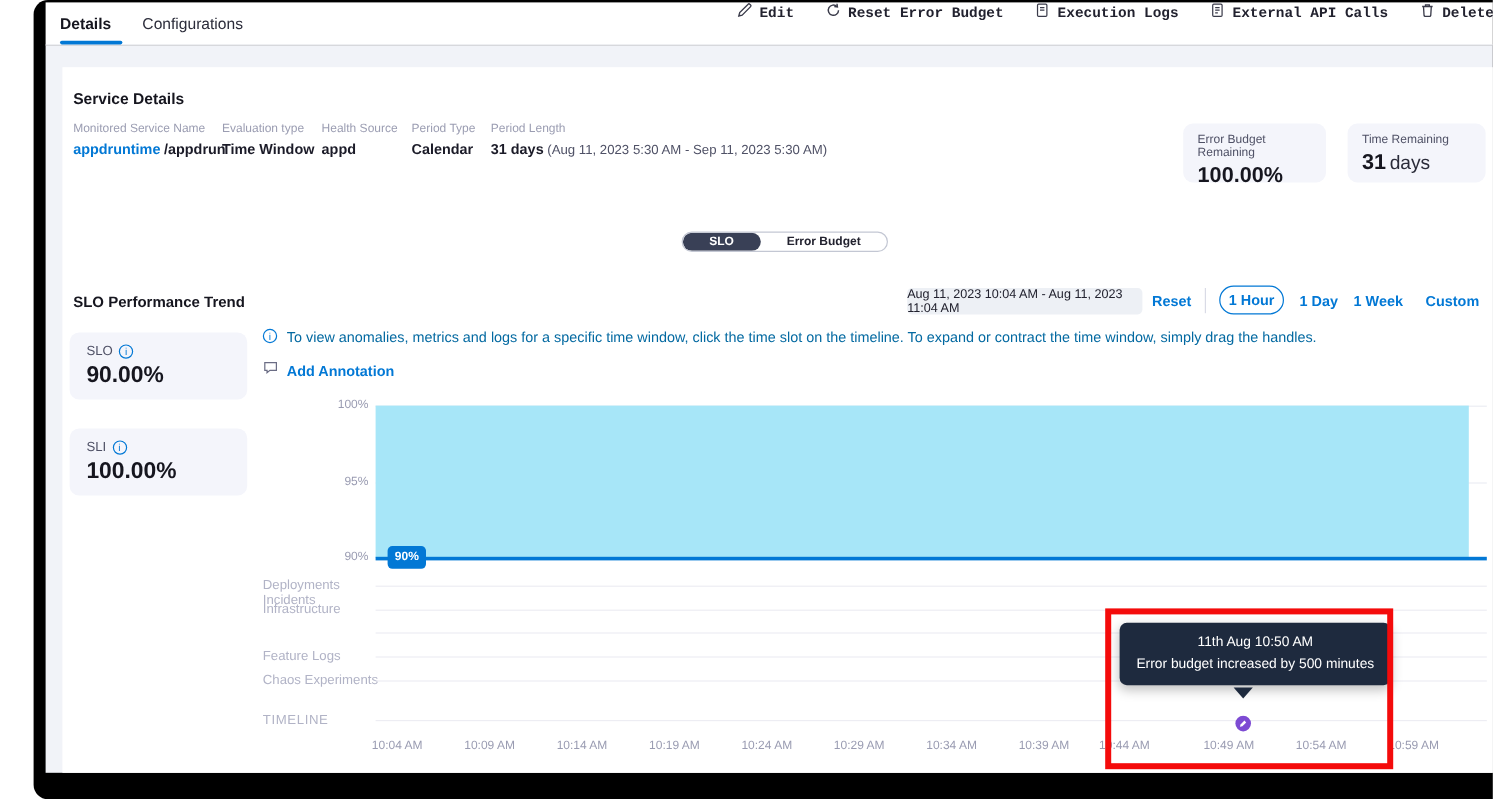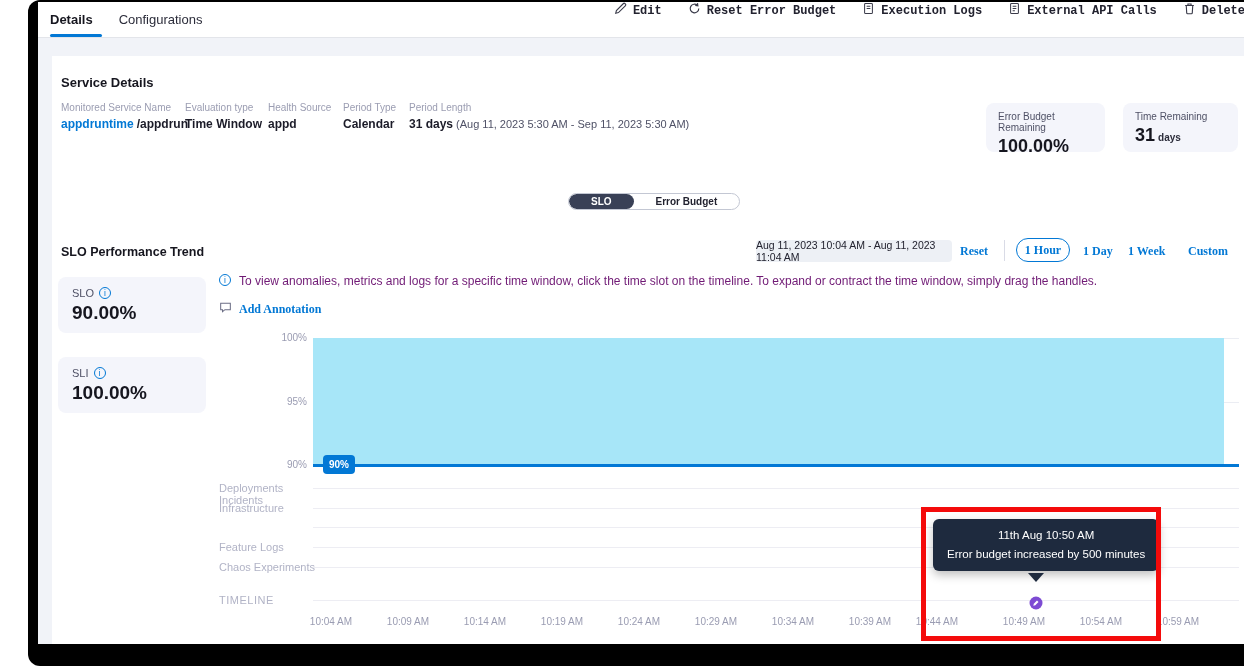--- a/index.html
+++ b/index.html
@@ -31,44 +31,44 @@
   .sd-title { position: absolute; left: 9px; top: 19px; font-size: 13px; font-weight: bold; color: #16161f; }
   .field { position: absolute; top: 46px; }
   .field .f-label { font-size: 10px; color: #9b9db2; margin-bottom: 4px; }
   .field .f-value { font-size: 12px; font-weight: bold; color: #1b1b28; }
   .field .f-link { color: #0278d5; }
   .field .f-suffix-bold { color: #1b1b28; margin-left: 3px; }
   .field .f-suffix { font-size: 11px; font-weight: normal; color: #4f5166; margin-left: 3px; }
   .stat-card { position: absolute; top: 47px; height: 49px; background: #f4f5fb; border-radius: 8px; padding: 8px 12px; }
   .stat-card .s-label { font-size: 10px; color: #4f5166; margin-bottom: 3px; }
   .stat-card .s-value { font-size: 18px; font-weight: bold; color: #16161f; }
-  .stat-card .s-unit { font-size: 10px; font-weight: bold; color: #2b2c3a; margin-left: 3px; }
+  .stat-card .s-unit { font-size: 16px; font-weight: normal; color: #2b2c3a; margin-left: 3px; }
   
   .toggle { position: absolute; left: 516px; top: 137px; height: 17px; display: flex; border: 1px solid #c3c7d3; border-radius: 999px; overflow: hidden; background: #fff; }
   .toggle .seg { font-size: 10px; font-weight: bold; padding: 0 22px; display: flex; align-items: center; cursor: pointer; }
   .toggle .seg.on { background: #394056; color: #fff; border-radius: 999px; }
   .toggle .seg.off { color: #22222f; }
   
   .trend-title { position: absolute; left: 9px; top: 189px; font-size: 12.5px; font-weight: bold; color: #16161f; }
   .date-chip { position: absolute; left: 704px; top: 184px; width: 196px; height: 22px; background: #edf0f5; border-radius: 4px; font-size: 10.5px; color: #22222f; display: flex; align-items: center; justify-content: center; cursor: pointer; }
-  .link-blue { color: #0278d5; font-weight: bold; font-size: 12px; cursor: pointer; font-family: Liberation Serif, serif; }
+  .link-blue { color: #0278d5; font-weight: bold; font-size: 12px; cursor: pointer; }
   .reset-link { position: absolute; left: 908px; top: 188px; }
   .vdiv { position: absolute; left: 952px; top: 184px; width: 1px; height: 21px; background: #d9dbe6; }
   .range-active { position: absolute; left: 964px; top: 182px; width: 54px; height: 24px; border: 1px solid #0278d5; border-radius: 12px; display: flex; align-items: center; justify-content: center; }
   .r-day { position: absolute; left: 1031px; top: 188px; }
   .r-week { position: absolute; left: 1076px; top: 188px; }
   .r-custom { position: absolute; left: 1136px; top: 188px; }
   
   .kpi-card { position: absolute; left: 6px; width: 148px; height: 56px; background: #f4f5fb; border-radius: 8px; padding: 10px 14px; }
   .kpi-card .k-label { font-size: 11px; color: #4f5166; display: flex; align-items: center; gap: 5px; }
   .kpi-card .k-value { font-size: 19px; font-weight: bold; color: #16161f; margin-top: 3px; }
   .info-i { display: inline-flex; width: 12px; height: 12px; border: 1px solid #0278d5; border-radius: 50%; color: #0278d5; font-size: 8.5px; align-items: center; justify-content: center; font-style: normal; cursor: pointer; }
   
   .info-row { position: absolute; left: 167px; top: 218px; display: flex; gap: 8px; align-items: flex-start; width: 1020px; }
-  .info-text { font-size: 12px; color: #701a75; text-align: right; }
+  .info-text { font-size: 12px; color: #0369a1; text-align: right; }
   .annot-row { position: absolute; left: 167px; top: 244px; display: flex; gap: 7px; align-items: center; cursor: pointer; }
   .annot-row svg { width: 13px; height: 13px; stroke: #6b6d85; }
   
   .gridline { position: absolute; left: 261px; width: 926px; height: 1px; background: #ebedf3; }
   .area { position: absolute; left: 261px; top: 282px; width: 911px; height: 127px; background: #a7e6f8; }
   .target-line { position: absolute; left: 261px; top: 408px; width: 926px; height: 3px; background: #0278d5; }
   .ytick { position: absolute; left: 211px; width: 44px; text-align: right; font-size: 10px; color: #9a9cb2; }
   .target-badge { position: absolute; left: 271px; top: 399px; width: 32px; height: 19px; background: #0278d5; border-radius: 4px; color: #fff; font-size: 10px; font-weight: bold; display: flex; align-items: center; justify-content: center; }
   .lane-label { position: absolute; left: 167px; font-size: 11px; color: #b1b3c6; }
   .lane-line { position: absolute; left: 261px; width: 926px; height: 1px; background: #ededf3; }

